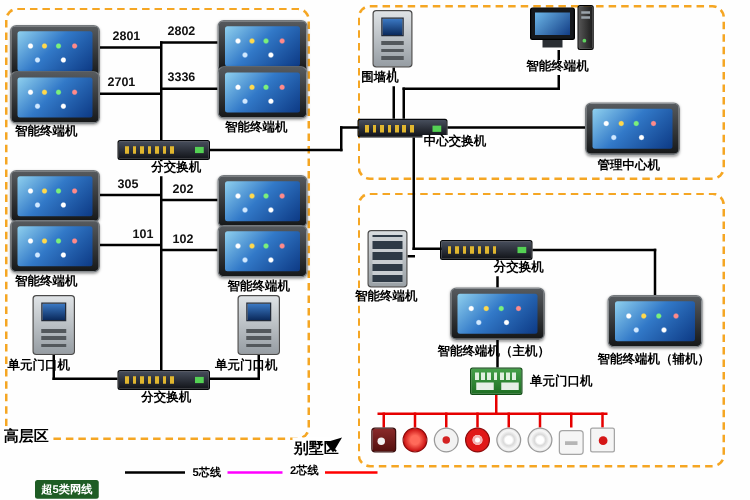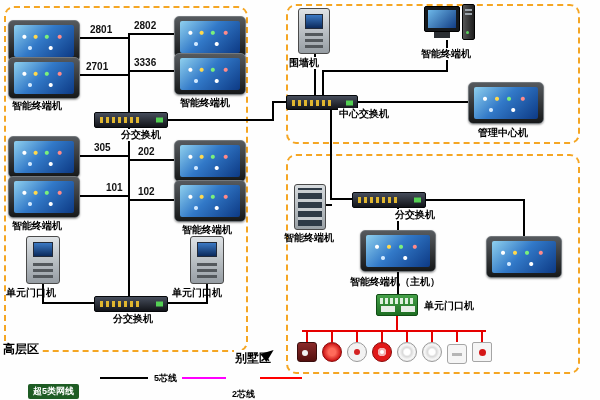--- a/index.html
+++ b/index.html
@@ -196,35 +196,36 @@
       <div class="screen"></div>
     </div>
   <div class="tablet" style="left:486px;top:236px;width:76px">
       <div class="screen"></div>
     </div>
   <div class="sec-module" style="left:376px;top:294px"></div>
 
   <div class="dev-label" style="left:284px;top:232px">智能终端机</div>
   <div class="dev-label bgw" style="left:394px;top:209px">分交换机</div>
   <div class="dev-label" style="left:350px;top:276px">智能终端机（主机）</div>
+  <div class="dev-label" style="left:478px;top:282px">智能终端机（辅机）</div>
   <div class="dev-label" style="left:424px;top:300px">单元门口机</div>
 
   <div class="sensor s-camera" style="left:297px;top:342px"></div>
   <div class="sensor s-button" style="left:322px;top:342px"></div>
   <div class="sensor s-gas" style="left:347px;top:342px"></div>
   <div class="sensor s-siren" style="left:372px;top:342px"></div>
   <div class="sensor s-smoke" style="left:397px;top:342px"></div>
   <div class="sensor s-smoke" style="left:422px;top:342px"></div>
   <div class="sensor s-contact" style="left:447px;top:344px"></div>
   <div class="sensor s-panic" style="left:472px;top:342px"></div>
 
   <div class="region-label" style="left:2px;top:341px">高层区</div>
   <div class="region-label" style="left:234px;top:350px">别墅区</div>
   <div class="arrow-ne" style="left:262px;top:349px"></div>
 
   <div class="legend-badge" style="left:28px;top:384px">超5类网线</div>
   <div class="legend-line" style="left: 100px; top: 377px; width: 48px; background-color: rgb(0, 0, 0);"></div>
   <div class="legend-text" style="left:154px;top:372px">5芯线</div>
   <div class="legend-line" style="left: 182px; top: 377px; width: 44px; background-color: rgb(255, 0, 255);"></div>
-  <div class="legend-text" style="left:232px;top:388px">2芯线</div>
+  <div class="legend-text" style="left:232px;top:370px">2芯线</div>
   <div class="legend-line" style="left: 260px; top: 377px; width: 42px; background-color: rgb(255, 0, 0);"></div>
 
 </div>
 
 </body></html>

